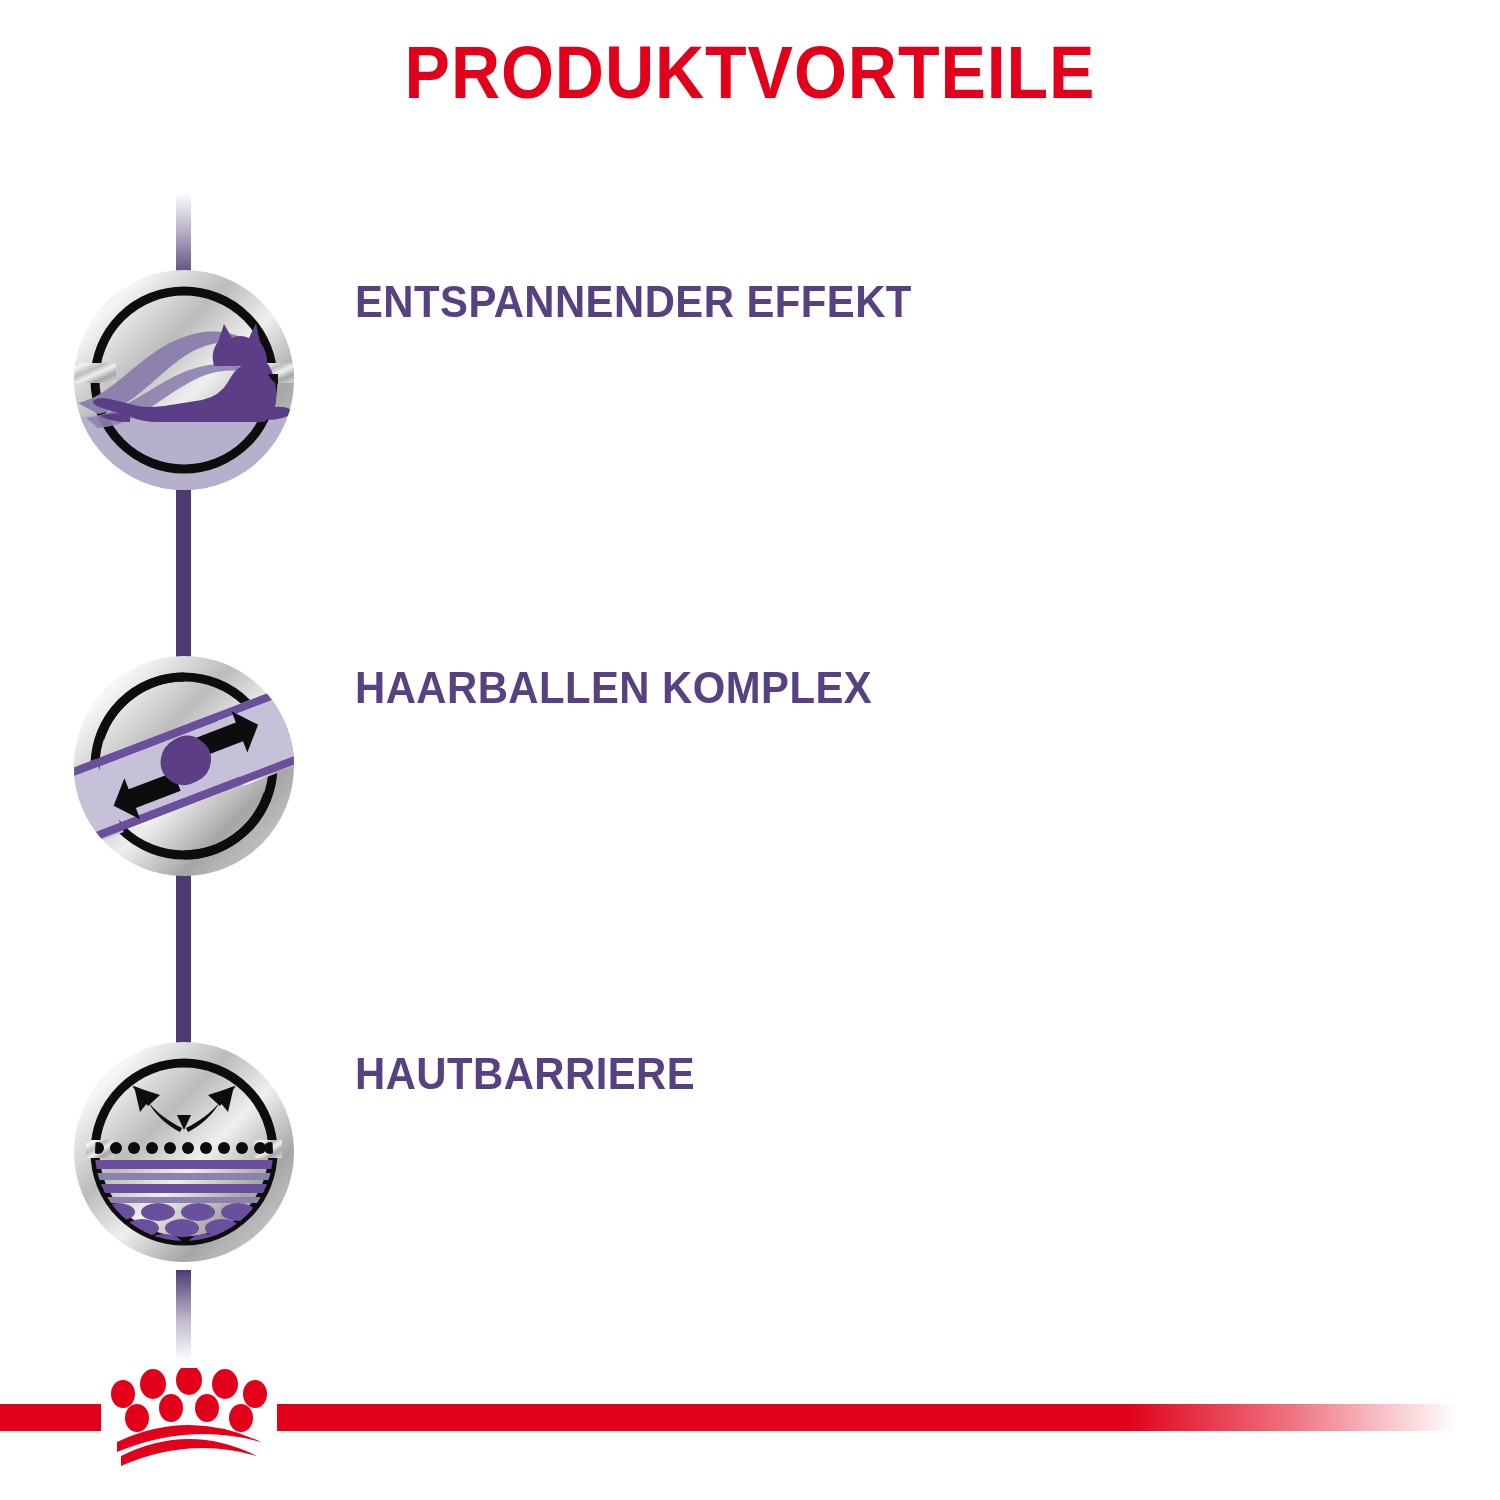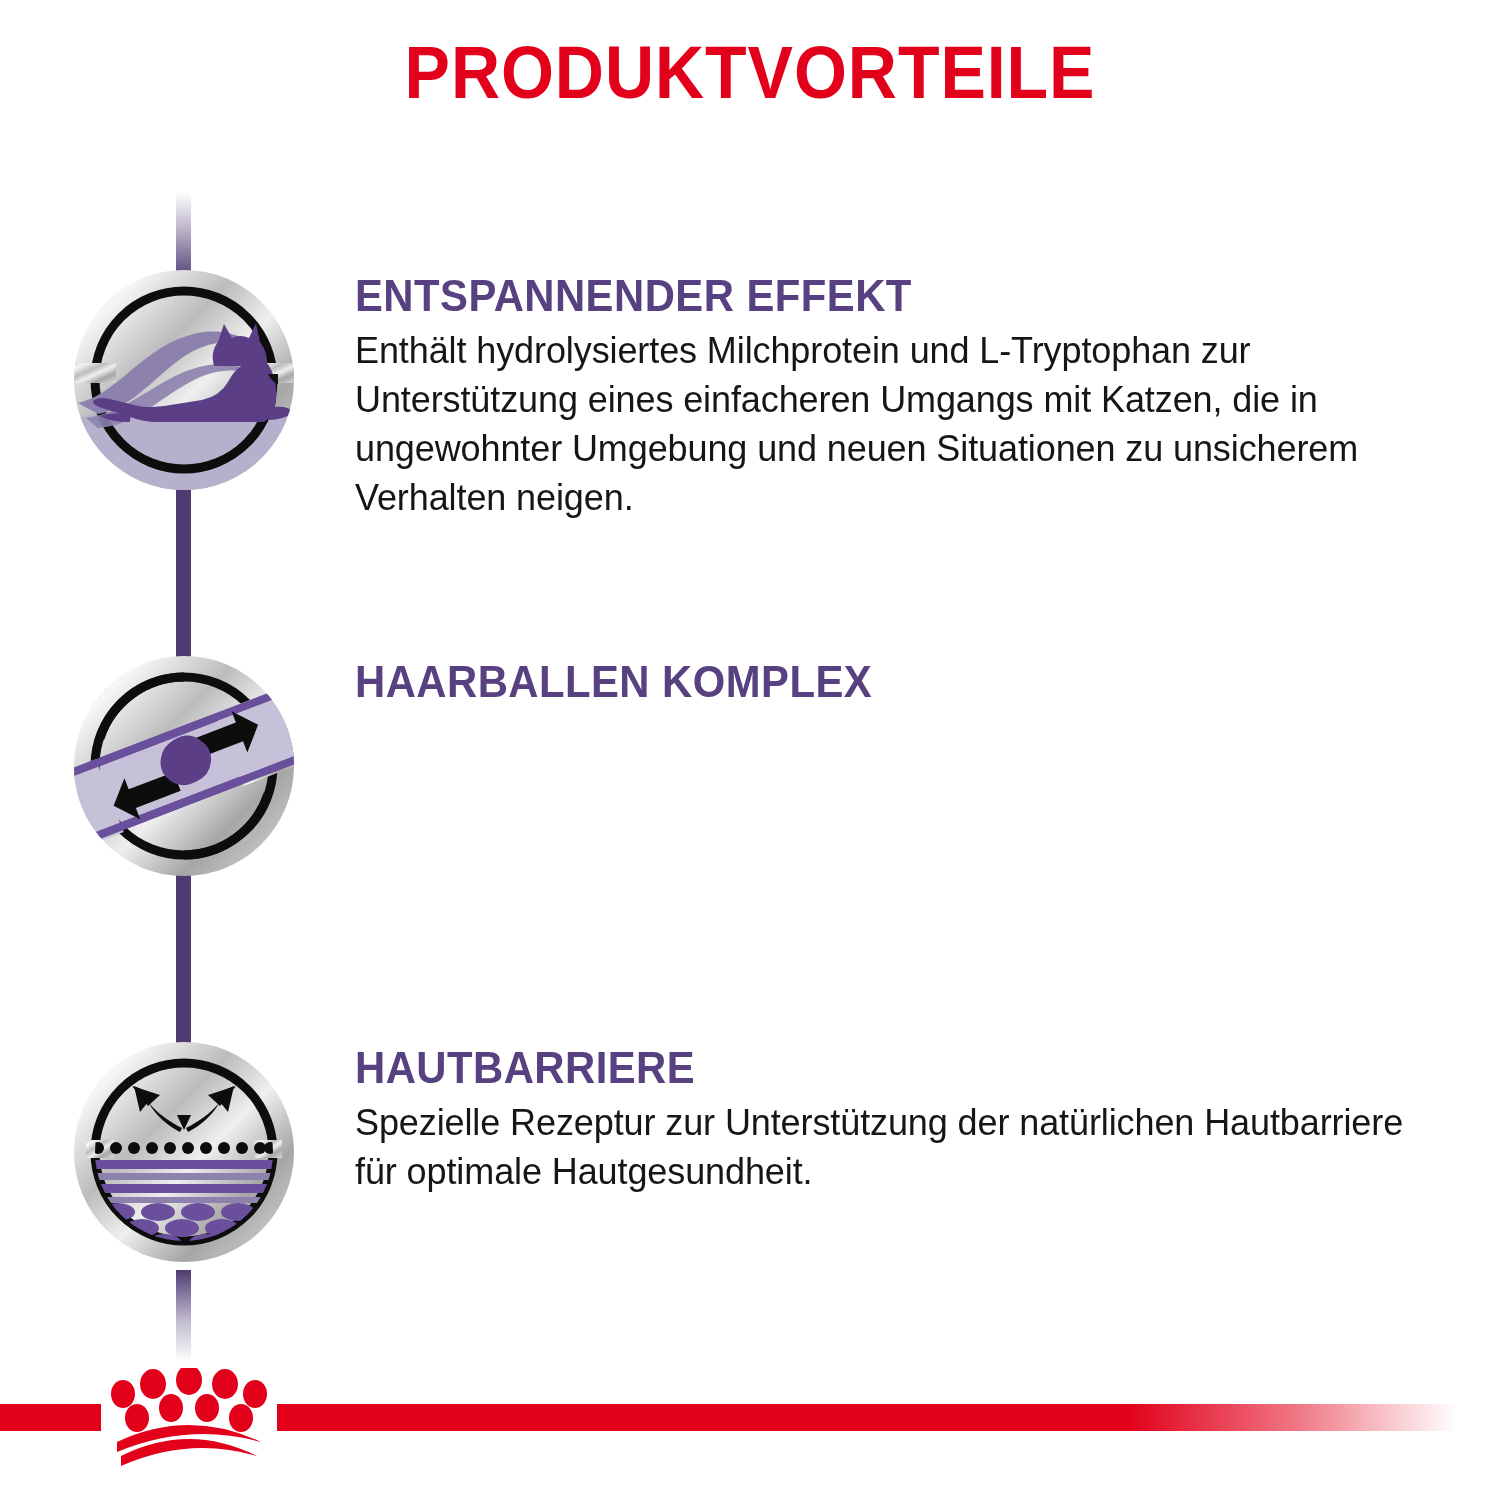--- a/index.html
+++ b/index.html
@@ -77,21 +77,21 @@
     left: 72px;
     top: 0;
     width: 224px;
     height: 224px;
   }
   .badge svg { display: block; width: 224px; height: 224px; }
 
   .benefit-text {
     position: absolute;
     left: 355px;
-    top: 4px;
+    top: 10px;
     width: 1080px;
   }
   .benefit-heading {
     color: #574180;
     font-family: "Liberation Sans Narrow", "Liberation Sans", sans-serif;
     font-weight: bold;
     font-size: 44px;
     letter-spacing: 0.5px;
     line-height: 1.08;
     margin: 0 0 6px 0;
@@ -191,21 +191,20 @@
 
             <path d="M58 146 Q38 144 28 148 Q38 154 58 154 Z"></path>
           </g>
 
           <path d="M196 106 L206 106 L206 116 Q200 114 196 106 Z" fill="#111"></path>
         </g>
       </svg>
     </div>
     <div class="benefit-text">
       <div class="benefit-heading">ENTSPANNENDER EFFEKT</div>
-      <p class="benefit-body">Enthält hydrolysiertes Milchprotein und L-Tryptophan zur Unterstützung eines einfacheren Umgangs mit Katzen, die in ungewohnter Umgebung und neuen Situationen zu unsicherem Verhalten neigen.</p>
     </div>
   </div>
 
   <div class="benefit-row" id="row-1">
     <div class="badge">
       <svg viewBox="0 0 224 224" xmlns="http://www.w3.org/2000/svg">
         <defs>
           <linearGradient id="silv2" x1="0" y1="0" x2="1" y2="1">
             <stop offset="0%" stop-color="#cfcfcf"></stop>
             <stop offset="16%" stop-color="#f6f6f6"></stop>
@@ -340,21 +339,20 @@
               <ellipse cx="72" cy="220" rx="19" ry="10"></ellipse>
               <ellipse cx="116" cy="220" rx="19" ry="10"></ellipse>
               <ellipse cx="160" cy="220" rx="19" ry="10"></ellipse>
             </g>
           </g>
         </g>
       </svg>
     </div>
     <div class="benefit-text">
       <div class="benefit-heading">HAUTBARRIERE</div>
-      <p class="benefit-body">Spezielle Rezeptur zur Unterstützung der natürlichen Hautbarriere für optimale Hautgesundheit.</p>
     </div>
   </div>
 
   <div id="footer-bar-left"></div>
   <div id="footer-bar-right"></div>
 
   <div id="crown-logo">
     <svg viewBox="0 0 176 104" xmlns="http://www.w3.org/2000/svg">
       <g fill="#e2001a">
 

